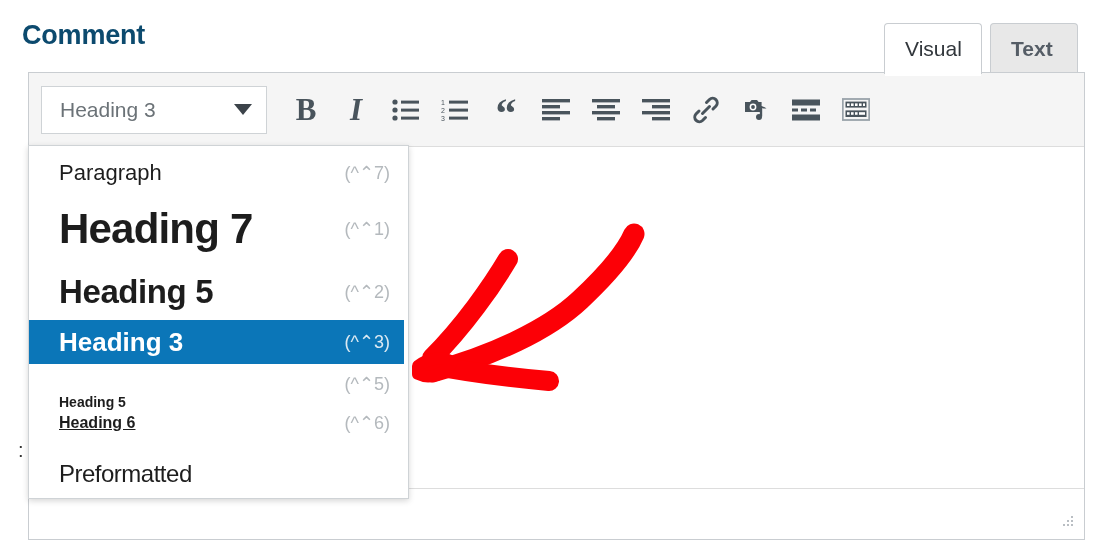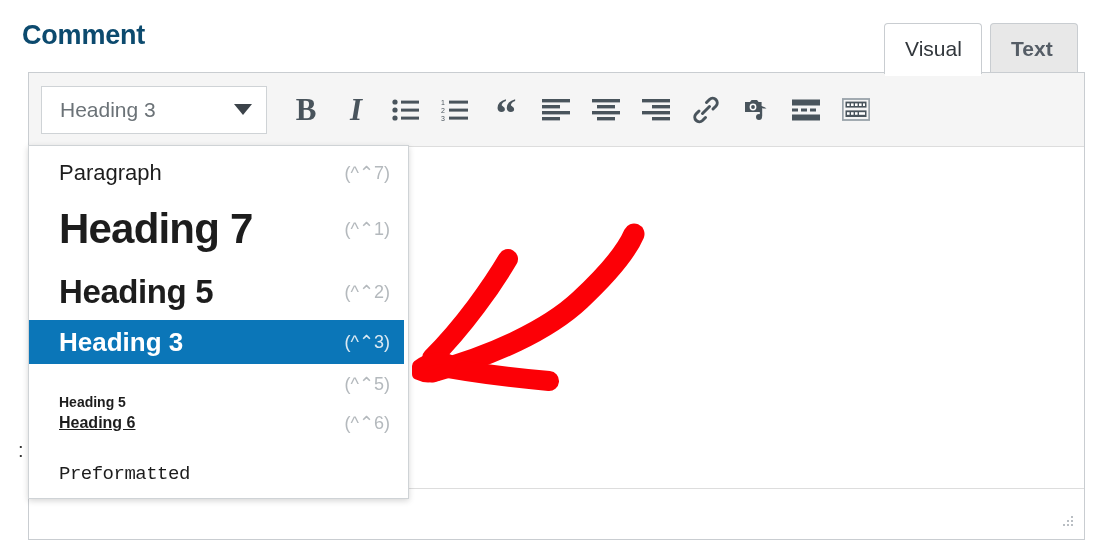--- a/index.html
+++ b/index.html
@@ -230,22 +230,22 @@
   .row-h4 .dd-label { font-size: 22px; font-weight: bold; }
 
   .row-h5 { height: 40px; }
   .row-h5 .dd-label { font-size: 14px; font-weight: bold; margin-top: 36px; }
 
   .row-h6 { height: 38px; }
   .row-h6 .dd-label { font-size: 16px; font-weight: bold; text-decoration: underline; }
 
   .row-pre { height: 48px; }
   .row-pre .dd-label {
-    font-size: 19px;
-    font-family: Liberation Mono, monospace;
+    font-size: 24px;
+    font-family: Liberation Sans, sans-serif;
     font-weight: normal;
     letter-spacing: -0.5px;
     margin-top: 16px;
   }
 
   
   .sliver {
     position: absolute;
     left: 18px;
     top: 440px;

